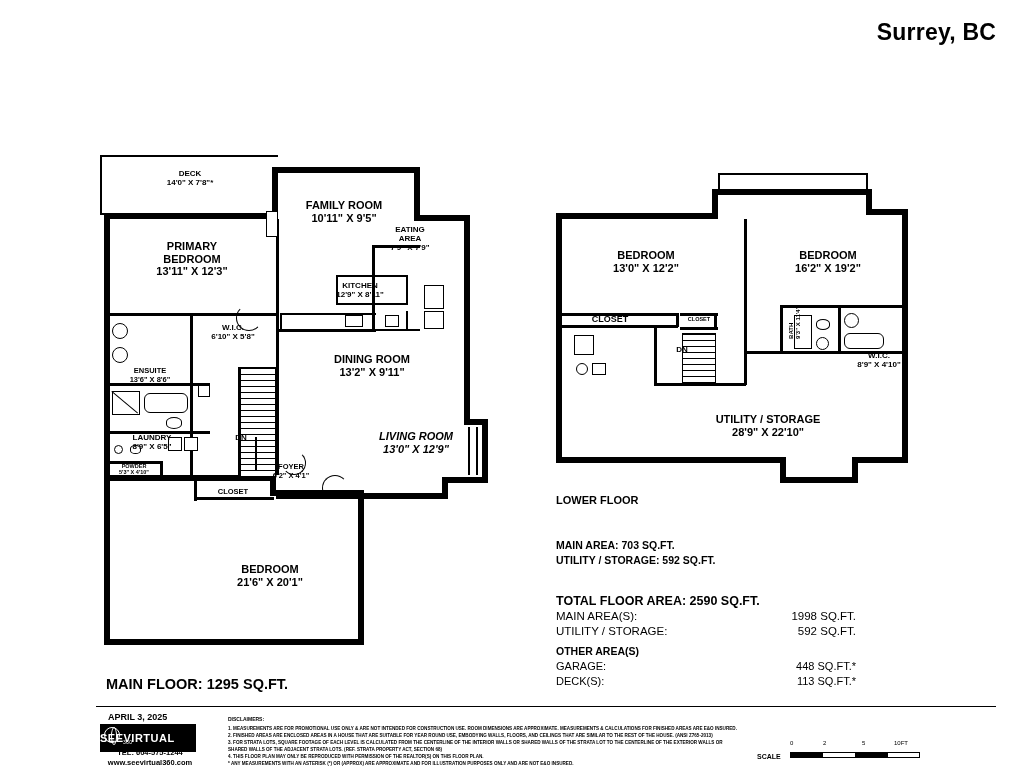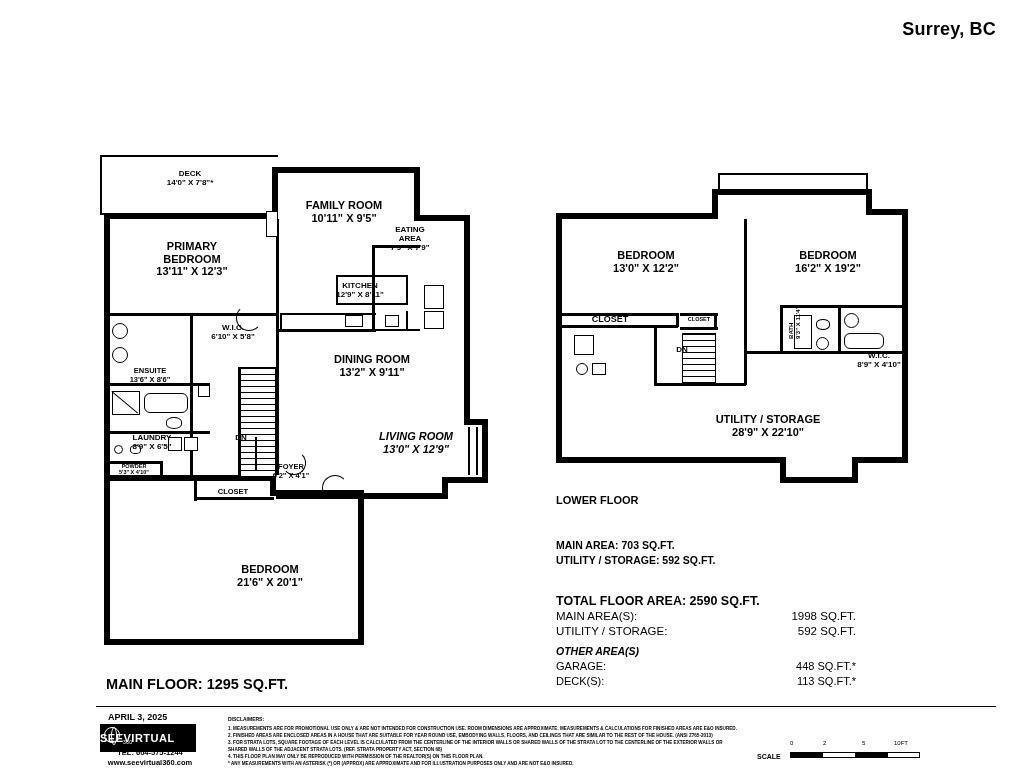--- a/index.html
+++ b/index.html
@@ -25,21 +25,21 @@
     top: 18px;
     text-align: right;
     line-height: 1.25;
   }
   #header .line1 {
     font-size: 17px;
     font-weight: bold;
     letter-spacing: 0.2px;
   }
   #header .line2 {
-    font-size: 18px;
+    font-size: 23px;
     font-weight: bold;
     letter-spacing: 0.2px;
   }
 
   
   .wall {
     position: absolute;
     background: #000;
   }
   .label {
@@ -89,21 +89,21 @@
   }
   #total-block .total-head {
     font-size: 12.5px; font-weight: bold; margin-bottom: 2px;
   }
   #total-block .row {
     display: flex; justify-content: space-between;
     font-size: 11.5px; margin-bottom: 3px;
   }
   #total-block .row .r-val { text-align: right; }
   #total-block .other-head {
-    font-size: 10.5px; font-style: italic; font-weight: bold;
+    font-size: 10.5px; font-weight: bold;
     margin-top: 8px; margin-bottom: 3px;
   }
   #total-block .row-o {
     display: flex; justify-content: space-between;
     font-size: 11px; margin-bottom: 3px;
   }
 
   #main-floor-title {
     left: 106px; top: 676px;
     font-size: 14.5px; font-weight: bold;

